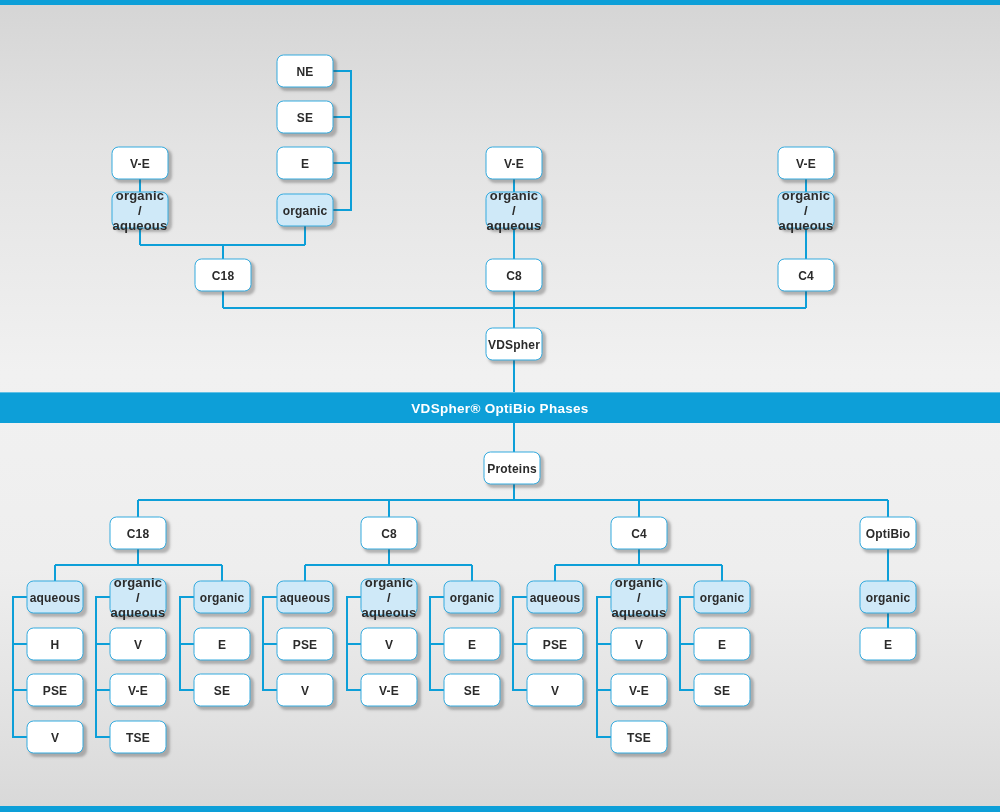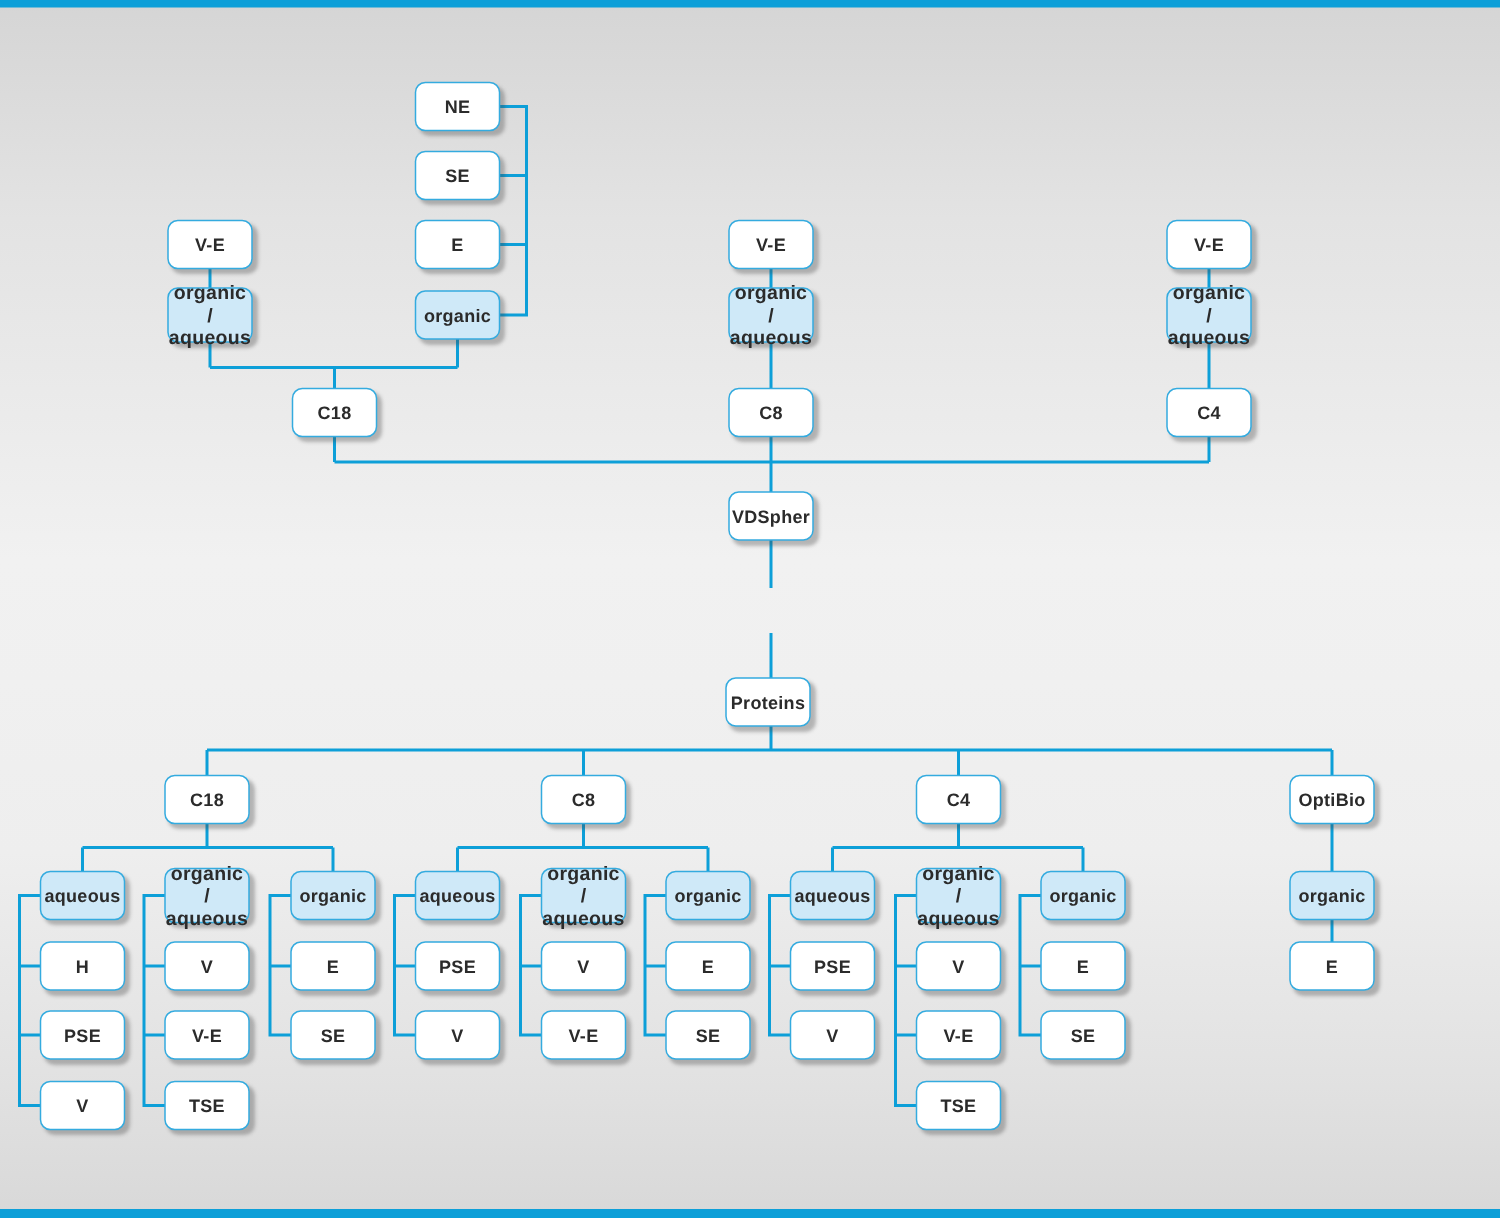--- a/index.html
+++ b/index.html
@@ -74,20 +74,23 @@
 aqueous</div>
   <div class="node" style="left:514px;top:275px">C8</div>
 
   <div class="node" style="left:806px;top:163px">V-E</div>
   <div class="node hl two" style="left:806px;top:210px">organic /
 aqueous</div>
   <div class="node" style="left:806px;top:275px">C4</div>
 
   <div class="node" style="left:514px;top:344px">VDSpher</div>
 
+  <div class="banner">
+    <span>VDSpher® OptiBio Phases</span>
+  </div>
 
   <div class="node" style="left:512px;top:468px">Proteins</div>
 
   <div class="node" style="left:138px;top:533px">C18</div>
   <div class="node" style="left:389px;top:533px">C8</div>
   <div class="node" style="left:639px;top:533px">C4</div>
   <div class="node" style="left:888px;top:533px">OptiBio</div>
 
   <div class="node hl" style="left:55px;top:597px">aqueous</div>
   <div class="node" style="left:55px;top:644px">H</div>

